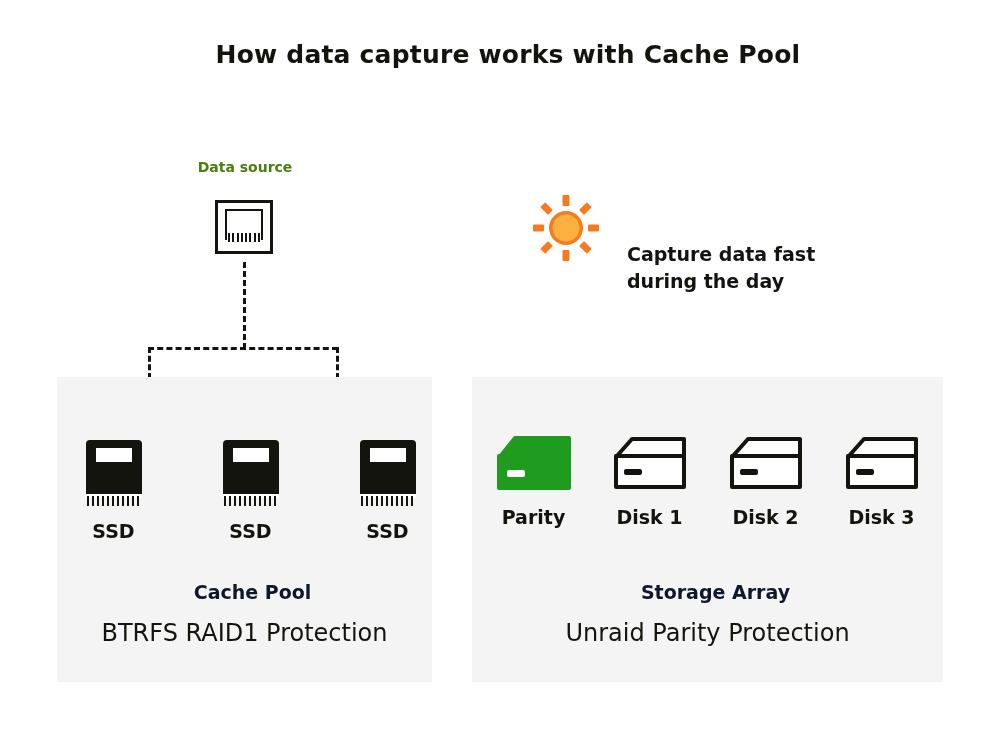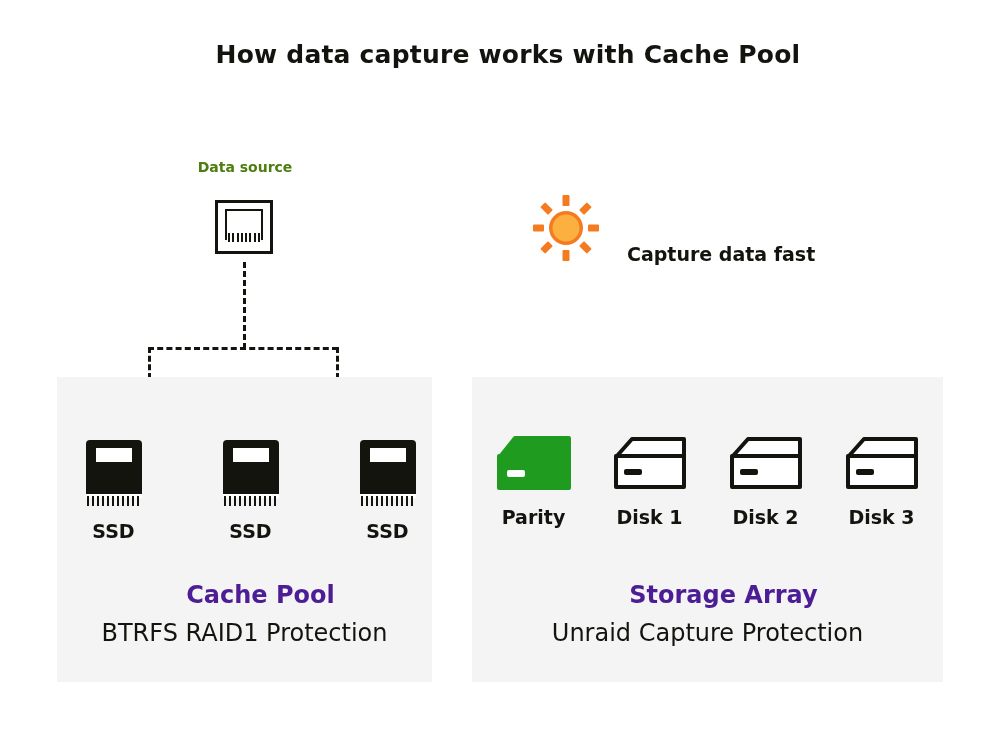--- a/index.html
+++ b/index.html
@@ -184,27 +184,27 @@
   }
   .device .dev-label {
     margin-top: 12px;
     font-size: 19px;
     font-weight: bold;
     color: #14140f;
   }
 
   .panel-title {
     position: absolute;
-    left: 16px;
+    left: 8px;
     top: 204px;
     width: 100%;
     text-align: center;
-    font-size: 24px;
-    font-weight: bold;
-    color: #4c1d95;
+    font-size: 19px;
+    font-weight: bold;
+    color: #0f172a;
   }
   .panel-sub {
     position: absolute;
     left: 0;
     top: 242px;
     width: 100%;
     text-align: center;
     font-size: 24px;
     color: #14140f;
   }
@@ -248,20 +248,21 @@
           <rect x="29.5" y="55" width="7" height="11" rx="1" transform="rotate(45 33 33)"></rect>
           <rect x="0" y="29.5" width="11" height="7" rx="1" transform="rotate(45 33 33)"></rect>
           <rect x="55" y="29.5" width="11" height="7" rx="1" transform="rotate(45 33 33)"></rect>
         </g>
       </g>
       <circle cx="33" cy="33" r="13.5" fill="#fbb040"></circle>
     </svg>
   </div>
   <div class="sun-label">
     <div>Capture data fast</div>
+    <div>during the day</div>
   </div>
 
   <div class="dash-v-main"></div>
   <div class="dash-h"></div>
   <div class="dash-v-left"></div>
   <div class="dash-v-right"></div>
   <div class="arrow-head arrow-left"></div>
   <div class="arrow-head arrow-right"></div>
 
   <div class="panel panel-left">
@@ -372,16 +373,16 @@
         <svg class="disk-svg" width="78" height="62" viewBox="0 0 78 62" aria-hidden="true">
           <path d="M5 25 L21 7 h52 v17" fill="#ffffff" stroke="#14140f" stroke-width="4" stroke-linejoin="round"></path>
           <rect x="5" y="24" width="68" height="31" fill="#ffffff" stroke="#14140f" stroke-width="4" stroke-linejoin="round"></rect>
           <rect x="13" y="37" width="18" height="6" rx="2" fill="#14140f"></rect>
         </svg>
         <div class="dev-label">Disk 3</div>
       </div>
 
     </div>
     <div class="panel-title">Storage Array</div>
-    <div class="panel-sub">Unraid Capture Protection</div>
+    <div class="panel-sub">Unraid Parity Protection</div>
   </div>
 
 </div>
 
 </body></html>

